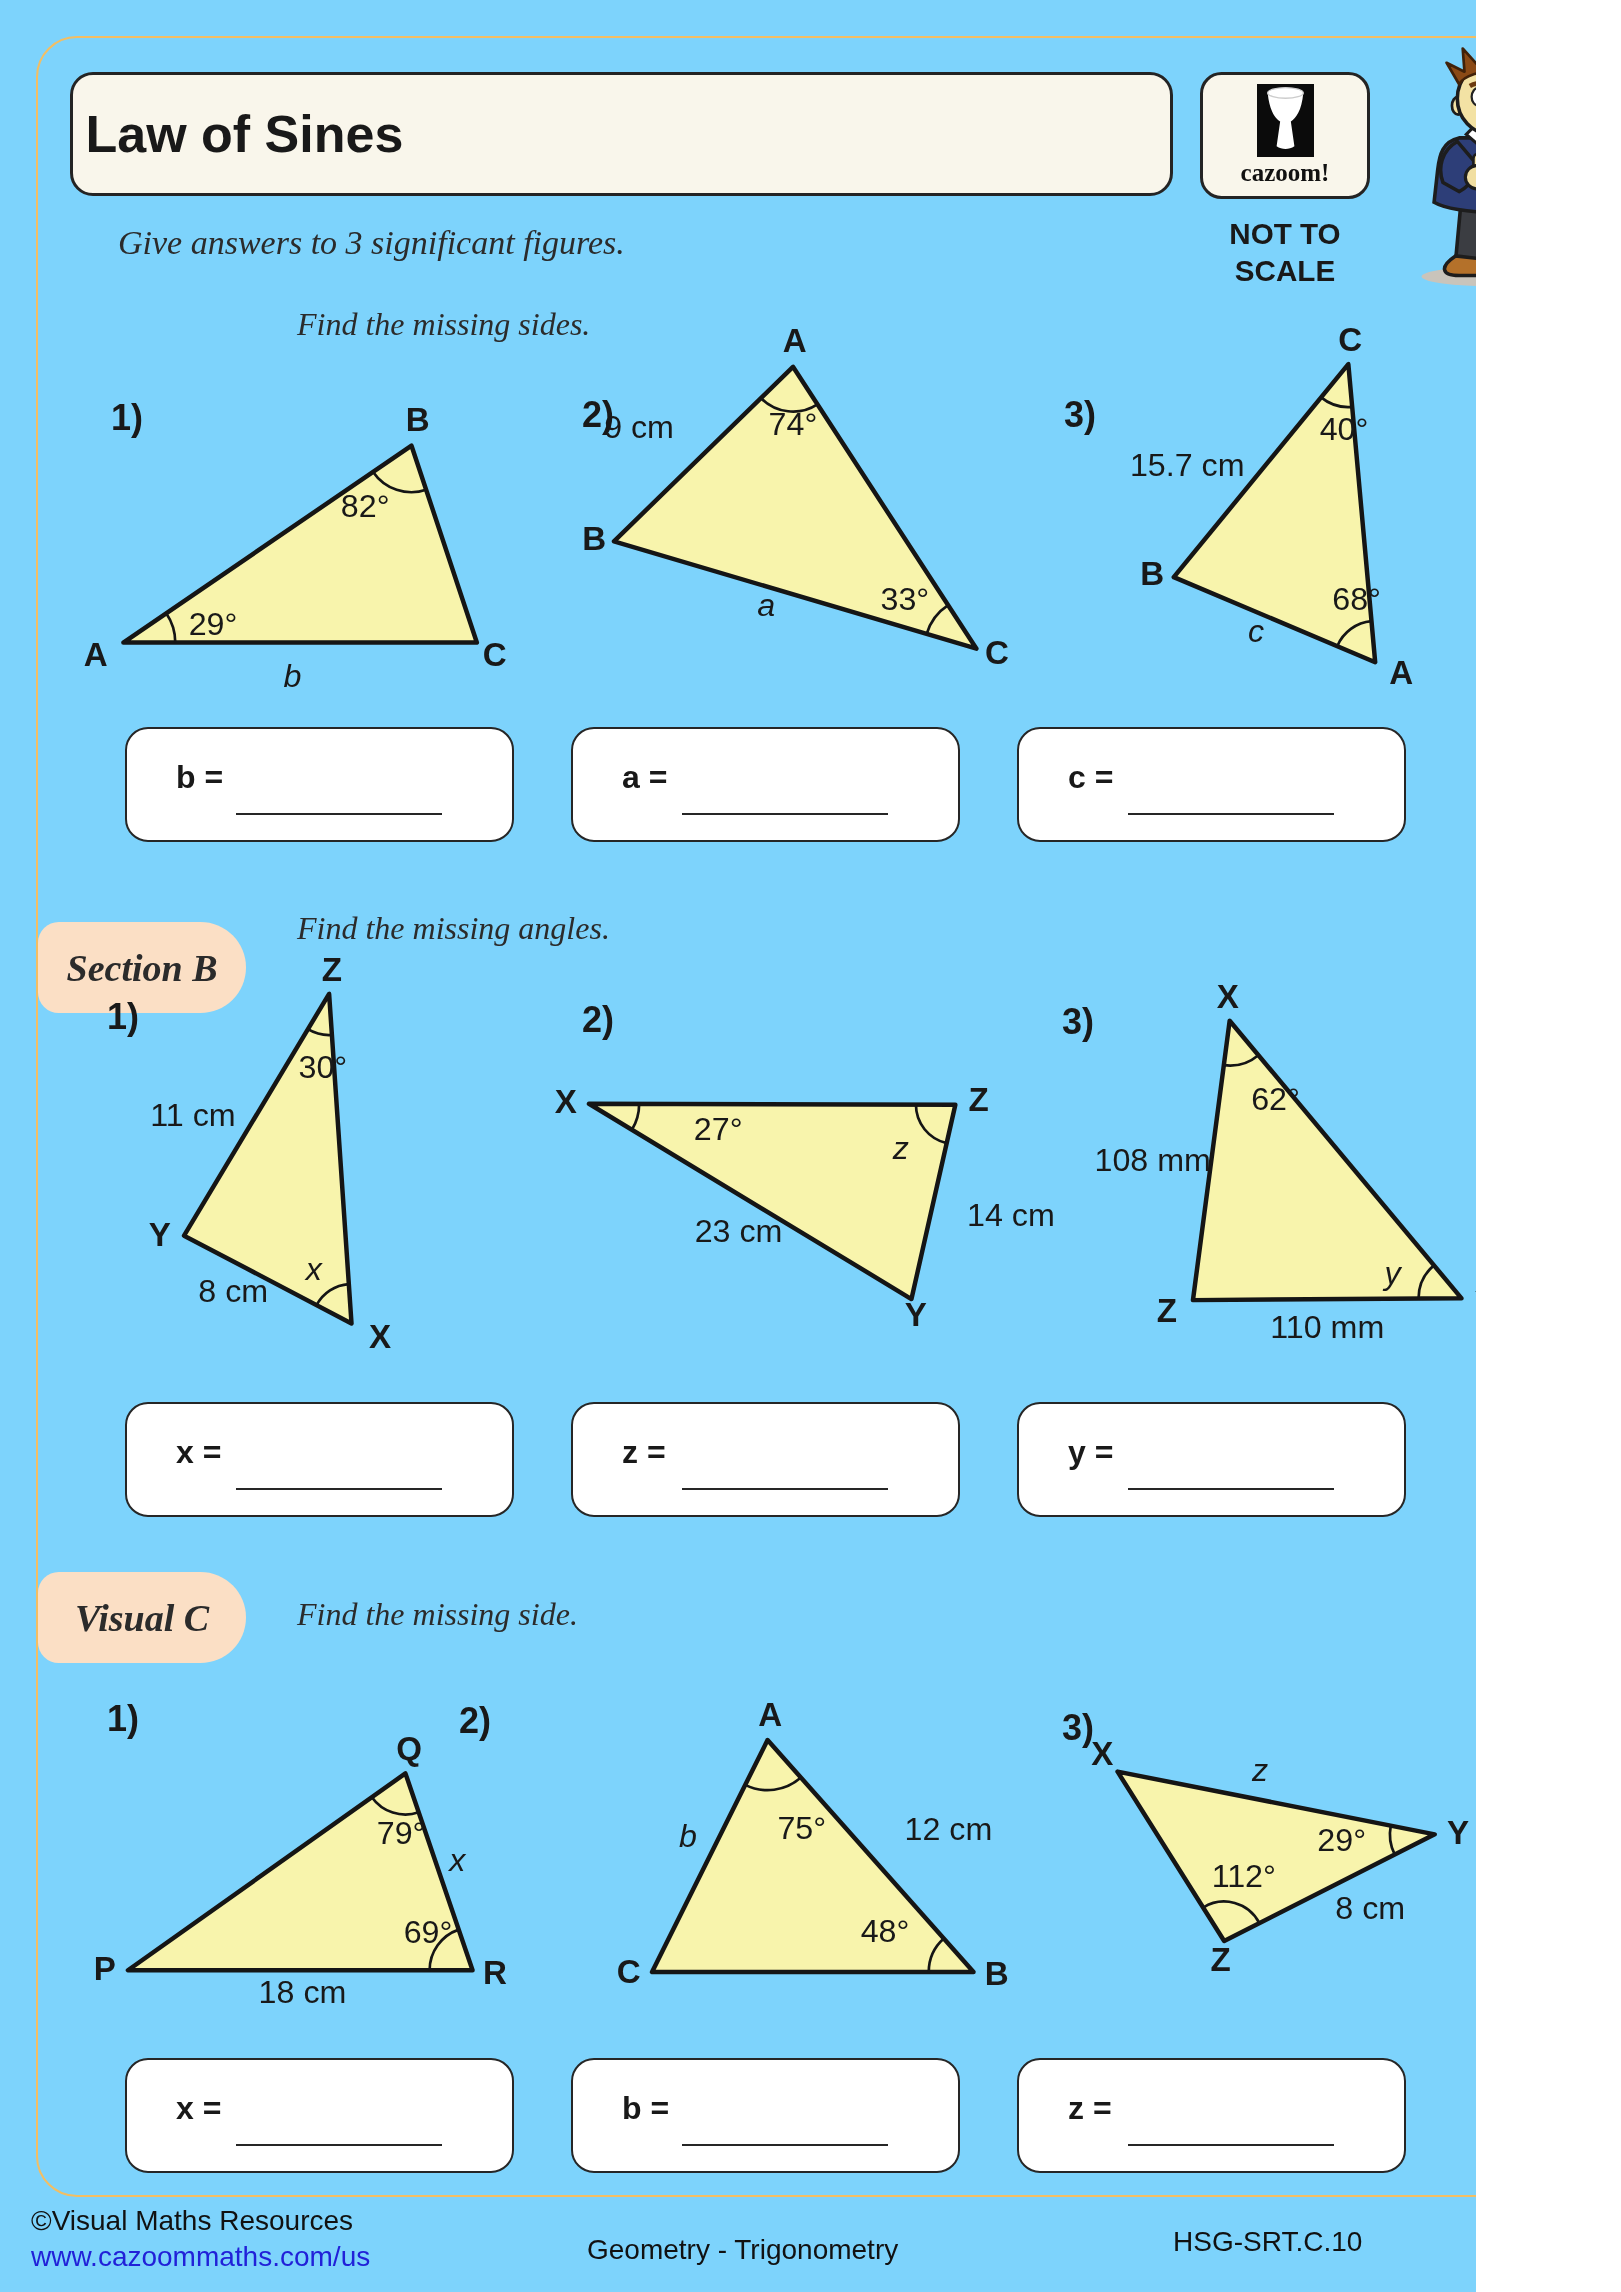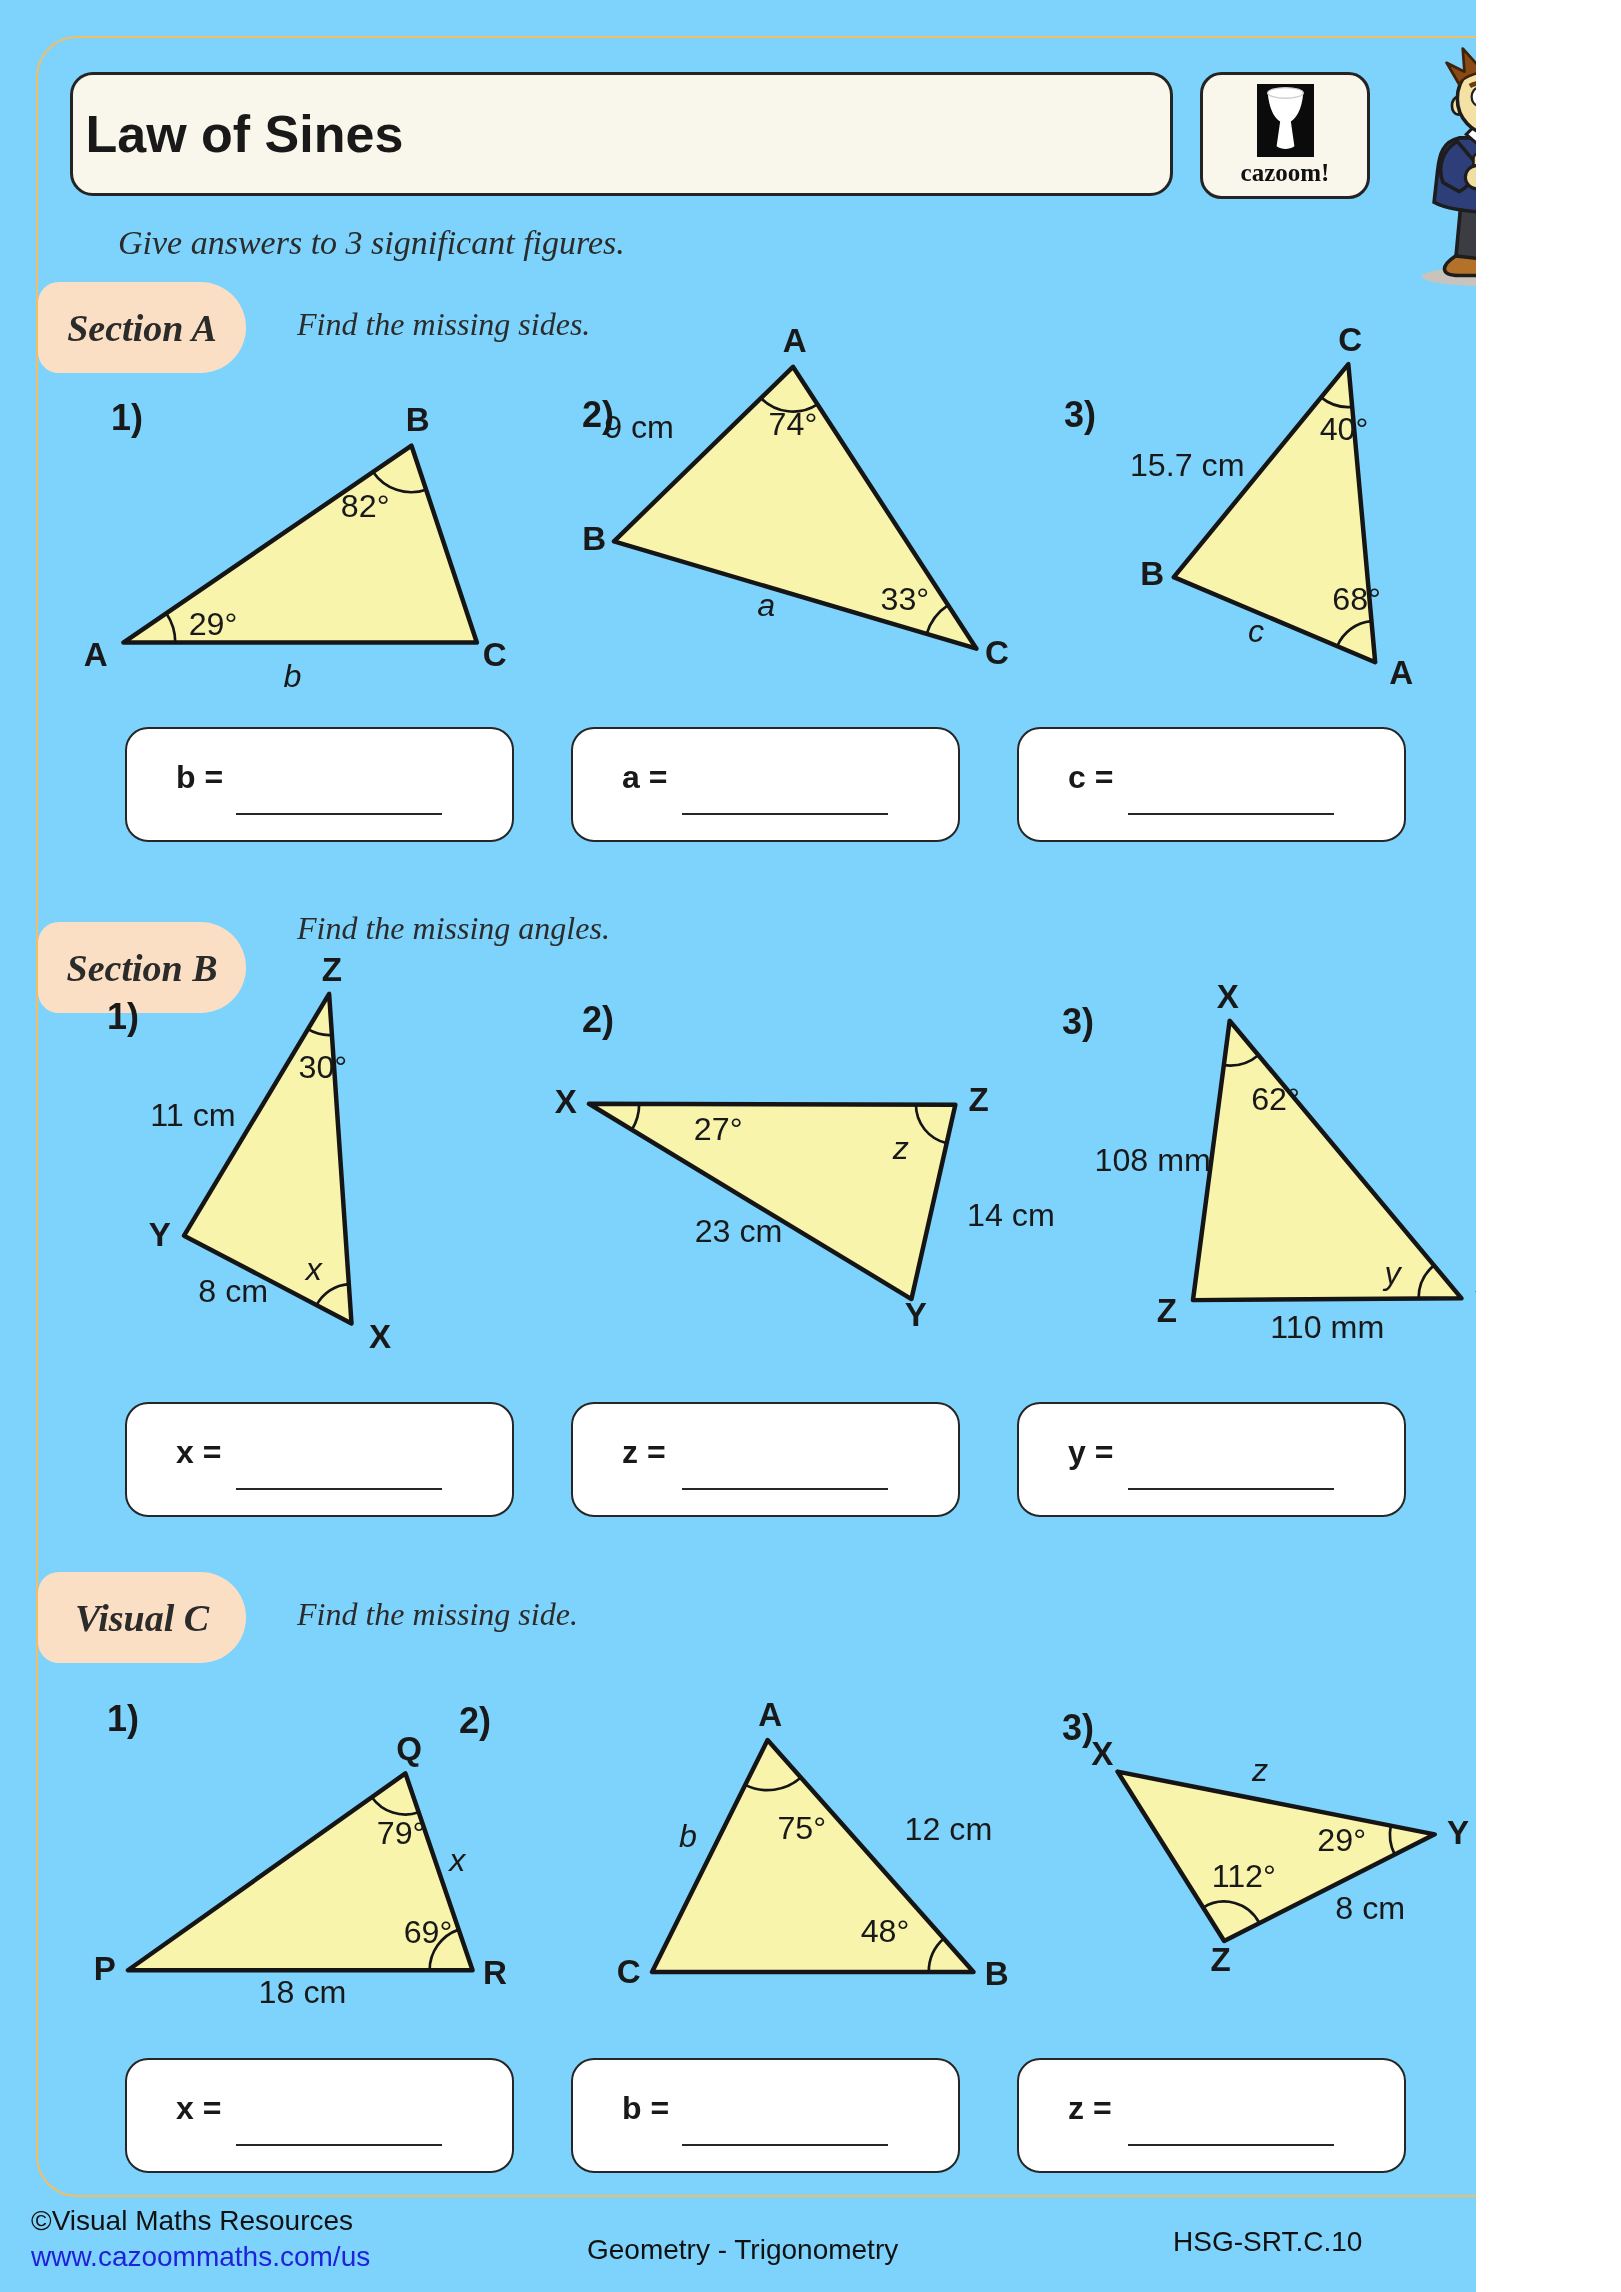--- a/index.html
+++ b/index.html
@@ -85,26 +85,27 @@
     <ellipse cx="106" cy="62" rx="8" ry="10" fill="#fff" stroke="#222" stroke-width="2.5"></ellipse>
     <ellipse cx="138" cy="62" rx="8" ry="10" fill="#fff" stroke="#222" stroke-width="2.5"></ellipse>
     <circle cx="108" cy="64" r="4.5" fill="#2d9fd6"></circle>
     <circle cx="140" cy="64" r="4.5" fill="#2d9fd6"></circle>
     <circle cx="108" cy="64" r="2" fill="#111"></circle>
     <circle cx="140" cy="64" r="2" fill="#111"></circle>
     <path d="M120 70 Q 127 77 120 81" stroke="#c9a85a" stroke-width="3.5" fill="none"></path>
     <path d="M106 89 Q 122 99 140 87" stroke="#1d1d1d" stroke-width="4" fill="none"></path>
   </svg>
 
+  <div class="nts">
+    <span>NOT TO</span>
+    <span>SCALE</span>
+  </div>
 
   <div class="instruction">Give answers to 3 significant figures.</div>
 
-  <div class="pill" style="top:282px">
-    <span>Section A</span>
-  </div>
   <div class="task" style="top:306px">Find the missing sides.</div>
 
   <div class="qnum" style="left:111px;top:397px">1)</div>
   <div class="qnum" style="left:582px;top:394px">2)</div>
   <div class="qnum" style="left:1064px;top:394px">3)</div>
 
   <svg class="tri" style="left:67px;top:399px" width="519" height="309" viewBox="0 0 580 345">
     <polygon points="63,272 385,52 458,272"></polygon>
     <path class="arc" d="M 110.88969840672715 239.2803302811181 A 58 58 0 0 1 121 272"></path>
     <path class="arc" d="M 342.0644083250032 81.33487629968721 A 52 52 0 0 0 401.37652773139473 101.35391919050463"></path>

